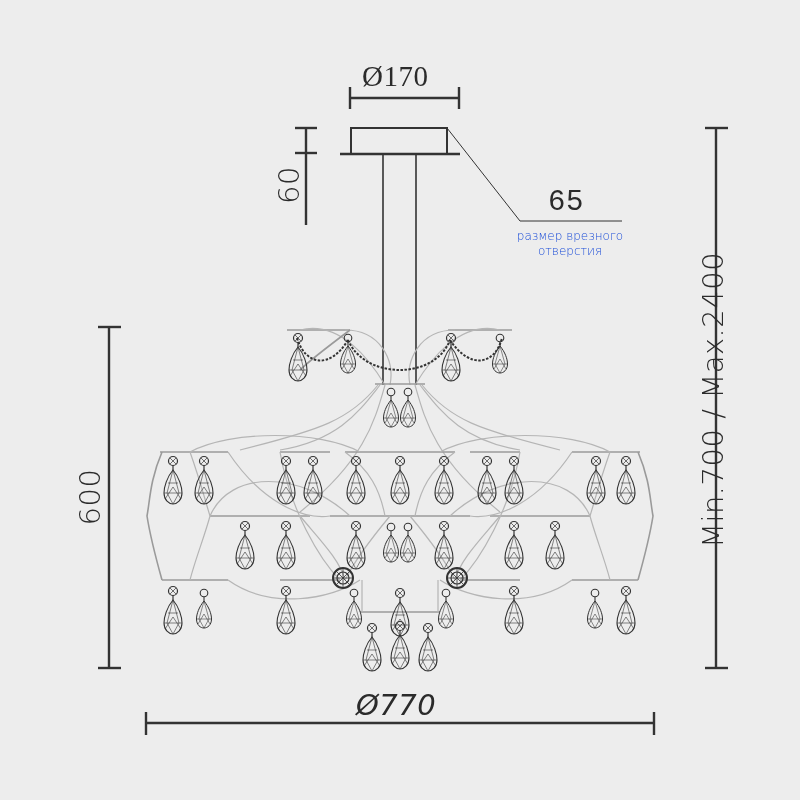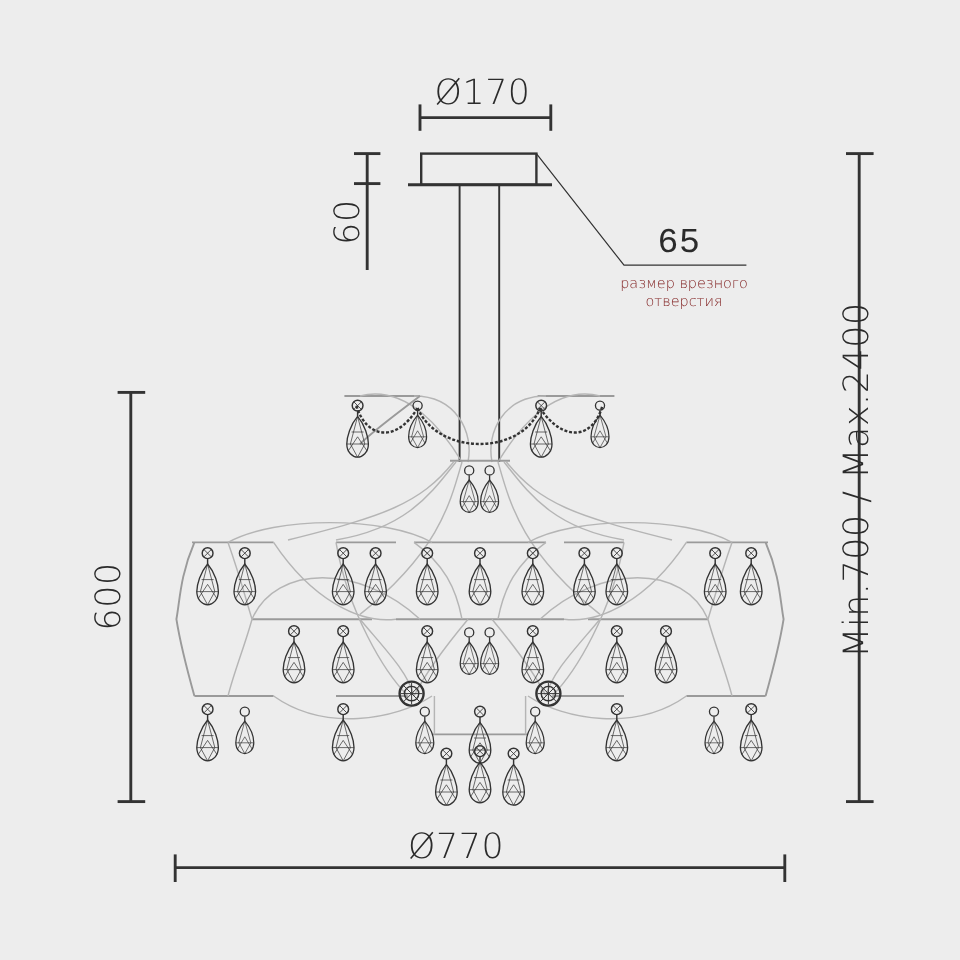--- a/index.html
+++ b/index.html
@@ -6,21 +6,21 @@
   body { width: 800px; height: 800px; background: #ededed; overflow: hidden; position: relative;
          font-family: "DejaVu Sans", sans-serif; color: #2b2b2b; }
   svg { position: absolute; left: 0; top: 0; }
   .dim { stroke: #333; stroke-width: 2.4; fill: none; }
   .thin { stroke: #333; stroke-width: 1; fill: none; }
   .frame { stroke: #9a9a9a; stroke-width: 1.6; fill: none; }
   .frame2 { stroke: #b5b5b5; stroke-width: 1.2; fill: none; }
   .rod { stroke: #333; stroke-width: 1.6; fill: none; }
   .lbl { position: absolute; font-weight: 300; color: #2b2b2b; white-space: nowrap; }
   .lbl-h { font-size: 29px; letter-spacing: 0.5px; }
-  .note { font-size: 12px; text-align: center; line-height: 15px; color: #7f1d1d; }
+  .note { font-size: 12px; text-align: center; line-height: 15px; color: #1d4ed8; }
 </style>
 </head>
 <body>
 
 <svg width="800" height="800" viewBox="0 0 800 800">
   <defs>
     <g id="crystal">
       <circle cx="0" cy="-12" r="4.5" fill="none" stroke="#333" stroke-width="1.2"></circle>
       <path d="M-3,-15 L3,-9 M3,-15 L-3,-9" stroke="#333" stroke-width="0.7"></path>
       <line x1="0" y1="-7.5" x2="0" y2="-3" stroke="#333" stroke-width="1.2"></line>
@@ -162,28 +162,28 @@
     <use href="#crystal" x="514" y="603"></use>
     <use href="#crystalS" x="595" y="603"></use>
     <use href="#crystal" x="626" y="603"></use>
 
     <use href="#crystal" x="372" y="640"></use>
     <use href="#crystal" x="400" y="638"></use>
     <use href="#crystal" x="428" y="640"></use>
   </g>
 </svg>
 
-<div class="lbl lbl-h" style="left:362px; top:60px;">Ø170</div>
+<div class="lbl lbl-h" style="left:362px; top:60px;font-family:Liberation Serif, serif;">Ø170</div>
 
 <div class="lbl lbl-h" style="left:267px; top:168px; width:44px; height:34px; transform:rotate(-90deg); text-align:center;">60</div>
 
 <div class="lbl lbl-h" style="left:548px; top:186px;font-family:Liberation Mono, monospace;">65</div>
 
 <div class="lbl note" style="left:505px; top:229px; width:130px;">
   <div>размер врезного</div>
   <div>отверстия</div>
 </div>
 
 <div class="lbl lbl-h" style="left:50px; top:480px; width:80px; height:34px; transform:rotate(-90deg); text-align:center;">600</div>
 
 <div class="lbl lbl-h" style="left:549px; top:382px; width:330px; height:36px; transform:rotate(-90deg); text-align:center;">Min.700 / Max.2400</div>
 
-<div class="lbl lbl-h" style="left:340px; top:688px;">Ø770</div>
+<div class="lbl lbl-h" style="left:356px; top:688px;font-style:italic;">Ø770</div>
 
 </body></html>

